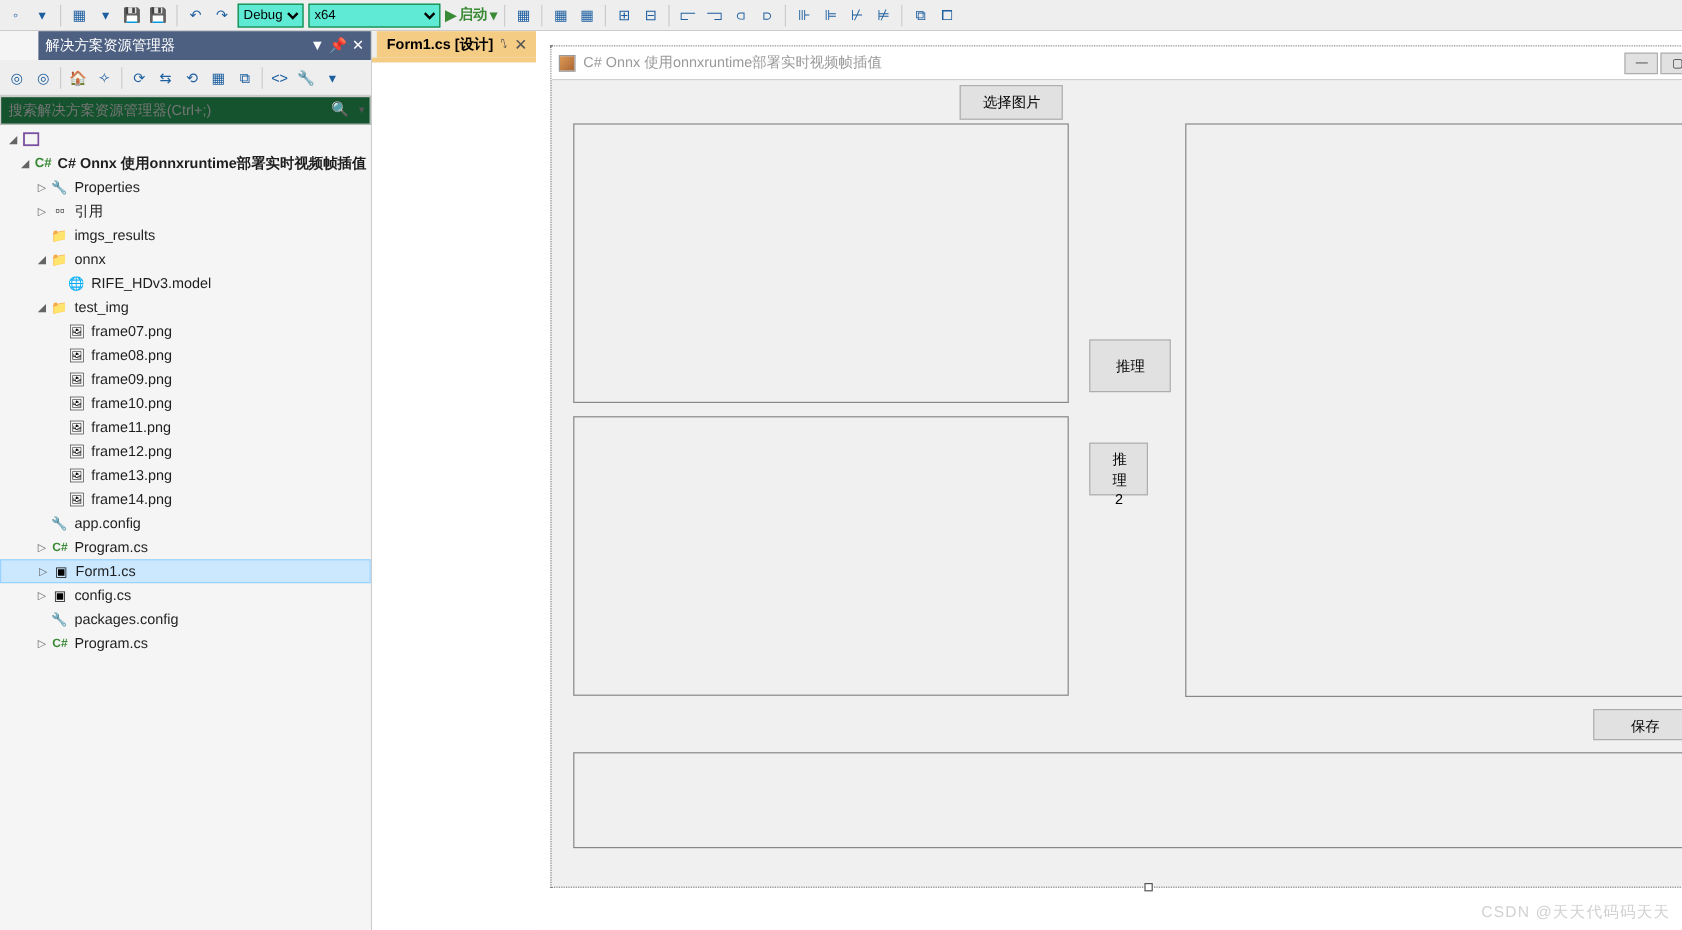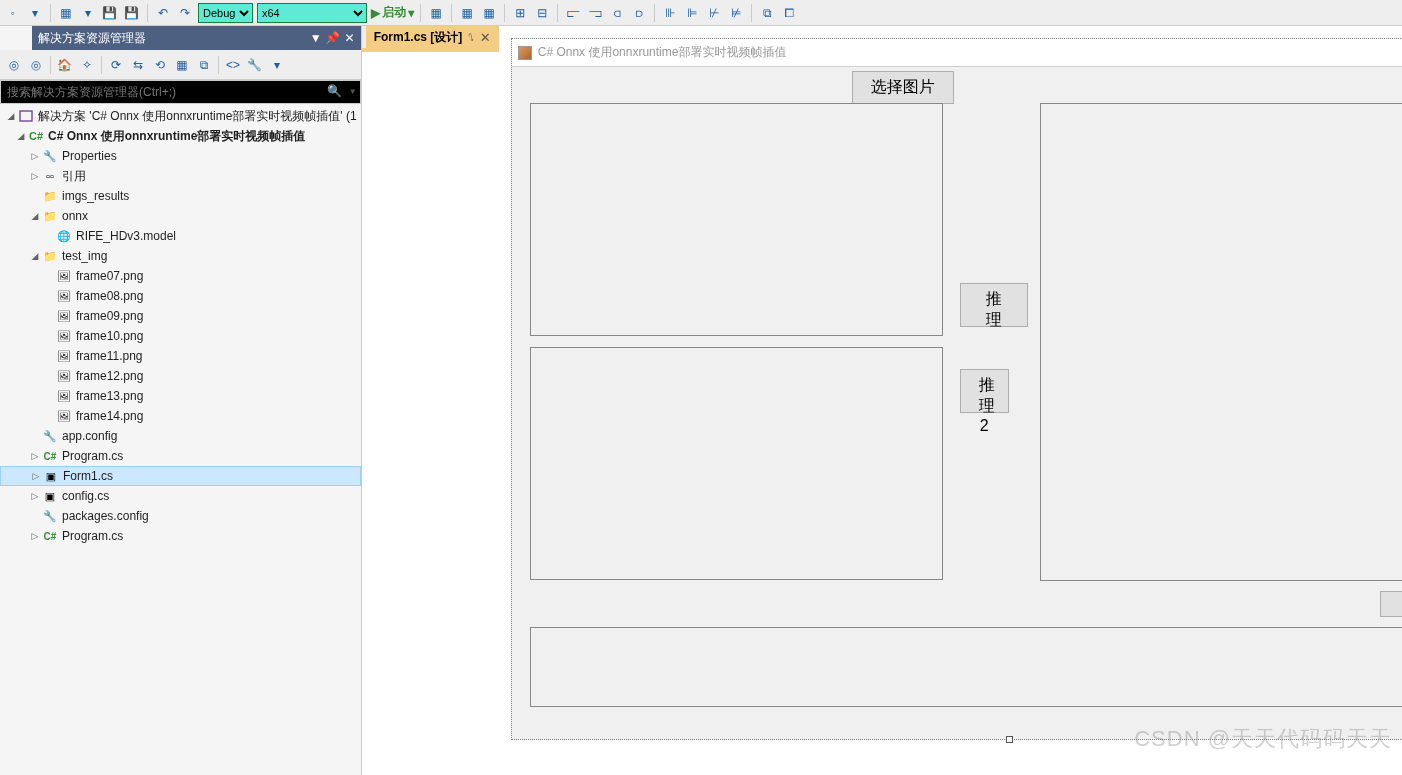--- a/index.html
+++ b/index.html
@@ -18,21 +18,21 @@
 
 .sol-panel { width: 370px; background: #f5f5f5; border-right: 1px solid #ccc; display: flex; flex-direction: column; }
 .sol-header { background: #4d6082; color: #fff; height: 24px; display: flex; align-items: center; padding: 0 6px; justify-content: space-between; margin-left: 32px; }
 .sol-header .title { font-size: 12px; }
 .sol-header .ctrls { display: flex; gap: 4px; align-items: center; }
 .sol-header .ctrls span { cursor: pointer; font-size: 12px; }
 .sol-toolbar { height: 30px; background: #eee; border-bottom: 1px solid #ccc; display: flex; align-items: center; padding: 0 4px; gap: 2px; }
 .sol-toolbar .tb { width: 20px; height: 20px; display: flex; align-items: center; justify-content: center; color: #1e5fa0; }
 .sol-toolbar .sep { width: 1px; height: 18px; background: #ccc; margin: 0 2px; }
 .sol-search { position: relative; }
-.sol-search input { width: 100%; height: 24px; border: 1px solid #ccc; padding: 0 26px 0 6px; font-size: 12px; color: #999; background: #000000; }
+.sol-search input { width: 100%; height: 24px; border: 1px solid #ccc; padding: 0 26px 0 6px; font-size: 12px; color: #999; background: #14532d; }
 .sol-search .mag { position: absolute; right: 18px; top: 4px; color: #1e5fa0; }
 .sol-search .dd { position: absolute; right: 4px; top: 7px; color: #555; font-size: 8px; }
 
 .tree { flex: 1; background: #f5f5f5; overflow: auto; padding: 2px 0; }
 .tree-row { display: flex; align-items: center; height: 20px; padding: 0 4px; white-space: nowrap; cursor: default; }
 .tree-row.selected { background: #cce8ff; border: 1px solid #99d1ff; }
 .tree-row .expander { width: 14px; text-align: center; color: #646464; font-size: 9px; cursor: pointer; }
 .tree-row .icon { width: 16px; height: 16px; margin-right: 4px; display: flex; align-items: center; justify-content: center; font-size: 11px; }
 .tree-row .label { color: #1e1e1e; }
 .tree-row .label.bold { font-weight: bold; }
@@ -50,35 +50,35 @@
 .form-window { width: 990px; border: 1px dotted #808080; background: #f0f0f0; position: relative; }
 .form-titlebar { height: 28px; background: #fff; border-bottom: 1px solid #d0d0d0; display: flex; align-items: center; padding: 0 6px; justify-content: space-between; }
 .form-titlebar .left { display: flex; align-items: center; gap: 6px; }
 .form-titlebar .app-icon { width: 14px; height: 14px; background: linear-gradient(135deg,#d95,#a63); border: 1px solid #999; }
 .form-titlebar .title-text { color: #999; font-size: 12px; }
 .form-titlebar .winbtns { display: flex; gap: 2px; }
 .form-titlebar .winbtn { width: 28px; height: 18px; border: 1px solid #adadad; background: #e1e1e1; display: flex; align-items: center; justify-content: center; font-size: 10px; color: #333; }
 
 .form-body { padding: 8px 18px 14px 18px; position: relative; }
 .btn-select-img { position: absolute; left: 340px; top: 4px; }
-.wf-btn { background: #e1e1e1; border: 1px solid #adadad; padding: 5px 18px; font-size: 16px; color: #000; cursor: default; }
+.wf-btn { background: #e1e1e1; border: 1px solid #adadad; padding: 5px 18px; font-size: 12px; color: #000; cursor: default; }
 .pic-box { border: 1px solid #888; background: #f0f0f0; position: absolute; }
 .pb1 { left: 18px; top: 36px; width: 413px; height: 233px; }
 .pb2 { left: 18px; top: 280px; width: 413px; height: 233px; }
 .pb3 { left: 528px; top: 36px; width: 424px; height: 478px; }
 .btn-infer { position: absolute; left: 448px; top: 216px; width: 68px; height: 44px; }
 .btn-infer2 { position: absolute; left: 448px; top: 302px; width: 49px; height: 44px; }
 .btn-save { position: absolute; left: 868px; top: 524px; width: 86px; height: 26px; }
 .log-box { position: absolute; left: 18px; top: 560px; width: 934px; height: 80px; border: 1px solid #888; background: #f0f0f0; }
 .form-body-spacer { height: 650px; }
 
 
 .sel-handle { width: 7px; height: 7px; background: #fff; border: 1px solid #555; position: absolute; }
 
-.watermark { position: absolute; right: 10px; bottom: 21px; color: rgba(120,120,120,0.35); font-size: 22px; letter-spacing: 1px; }
+.watermark { position: absolute; right: 10px; bottom: 6px; color: rgba(120,120,120,0.35); font-size: 13px; letter-spacing: 1px; }
 
 svg { display: block; }
 </style>
 </head>
 <body>
 
 <div class="top-toolbar">
   <span class="tb-btn">◦</span>
   <span class="tb-btn">▾</span>
   <span class="tb-sep"></span>
@@ -149,21 +149,20 @@
       <span class="dd">▼</span>
     </div>
     <div class="tree">
       <div class="tree-row ind-0">
         <span class="expander">◢</span>
         <span class="icon">
             <svg width="14" height="14">
               <rect x="1" y="2" width="12" height="10" fill="none" stroke="#7b4fa0" stroke-width="1.5"></rect>
             </svg>
           </span>
-        <span class="label">解决方案 'C# Onnx 使用onnxruntime部署实时视频帧插值' (1</span>
       </div>
       <div class="tree-row ind-1">
         <span class="expander">◢</span>
         <span class="icon" style="color:#388a34;font-weight:bold">C#</span>
         <span class="label bold">C# Onnx 使用onnxruntime部署实时视频帧插值</span>
       </div>
       <div class="tree-row ind-2">
         <span class="expander">▷</span>
         <span class="icon">🔧</span>
         <span class="label">Properties</span>

